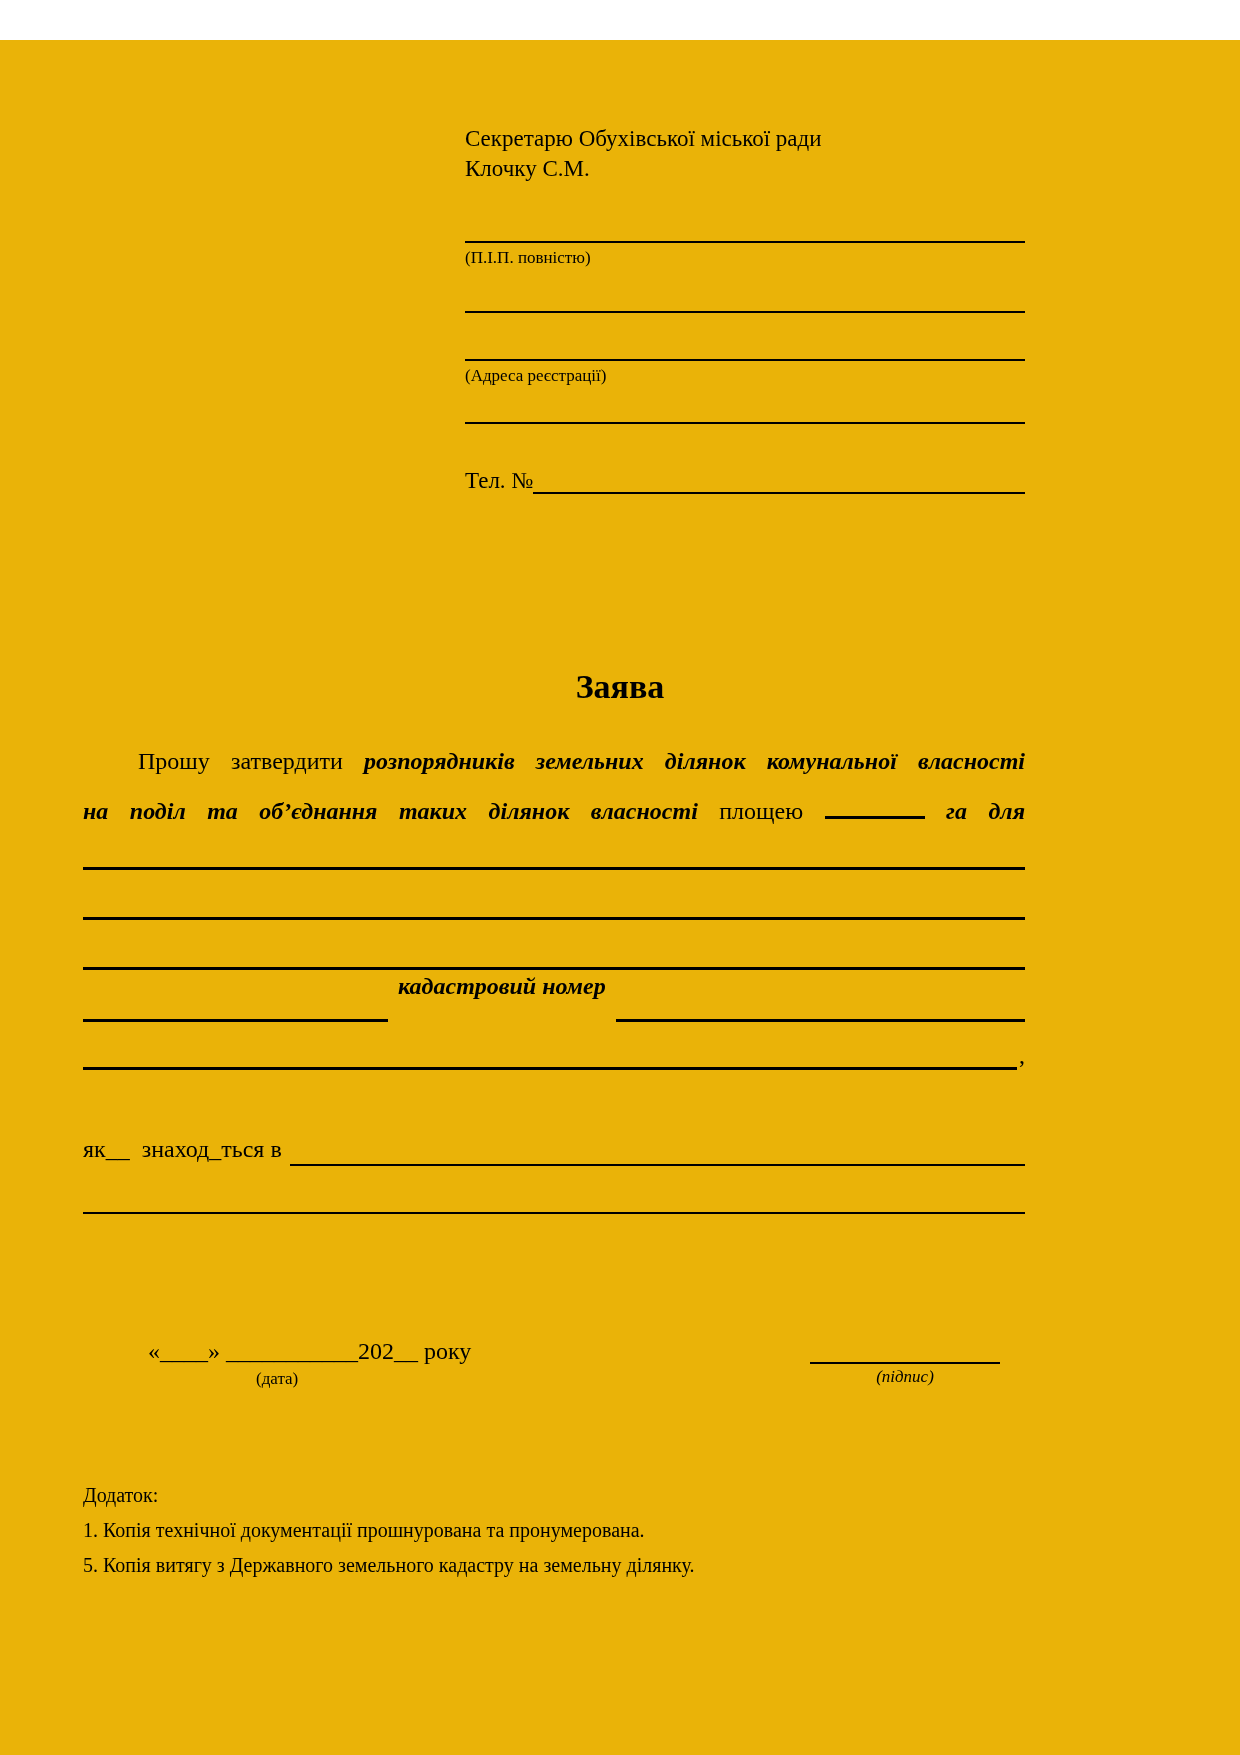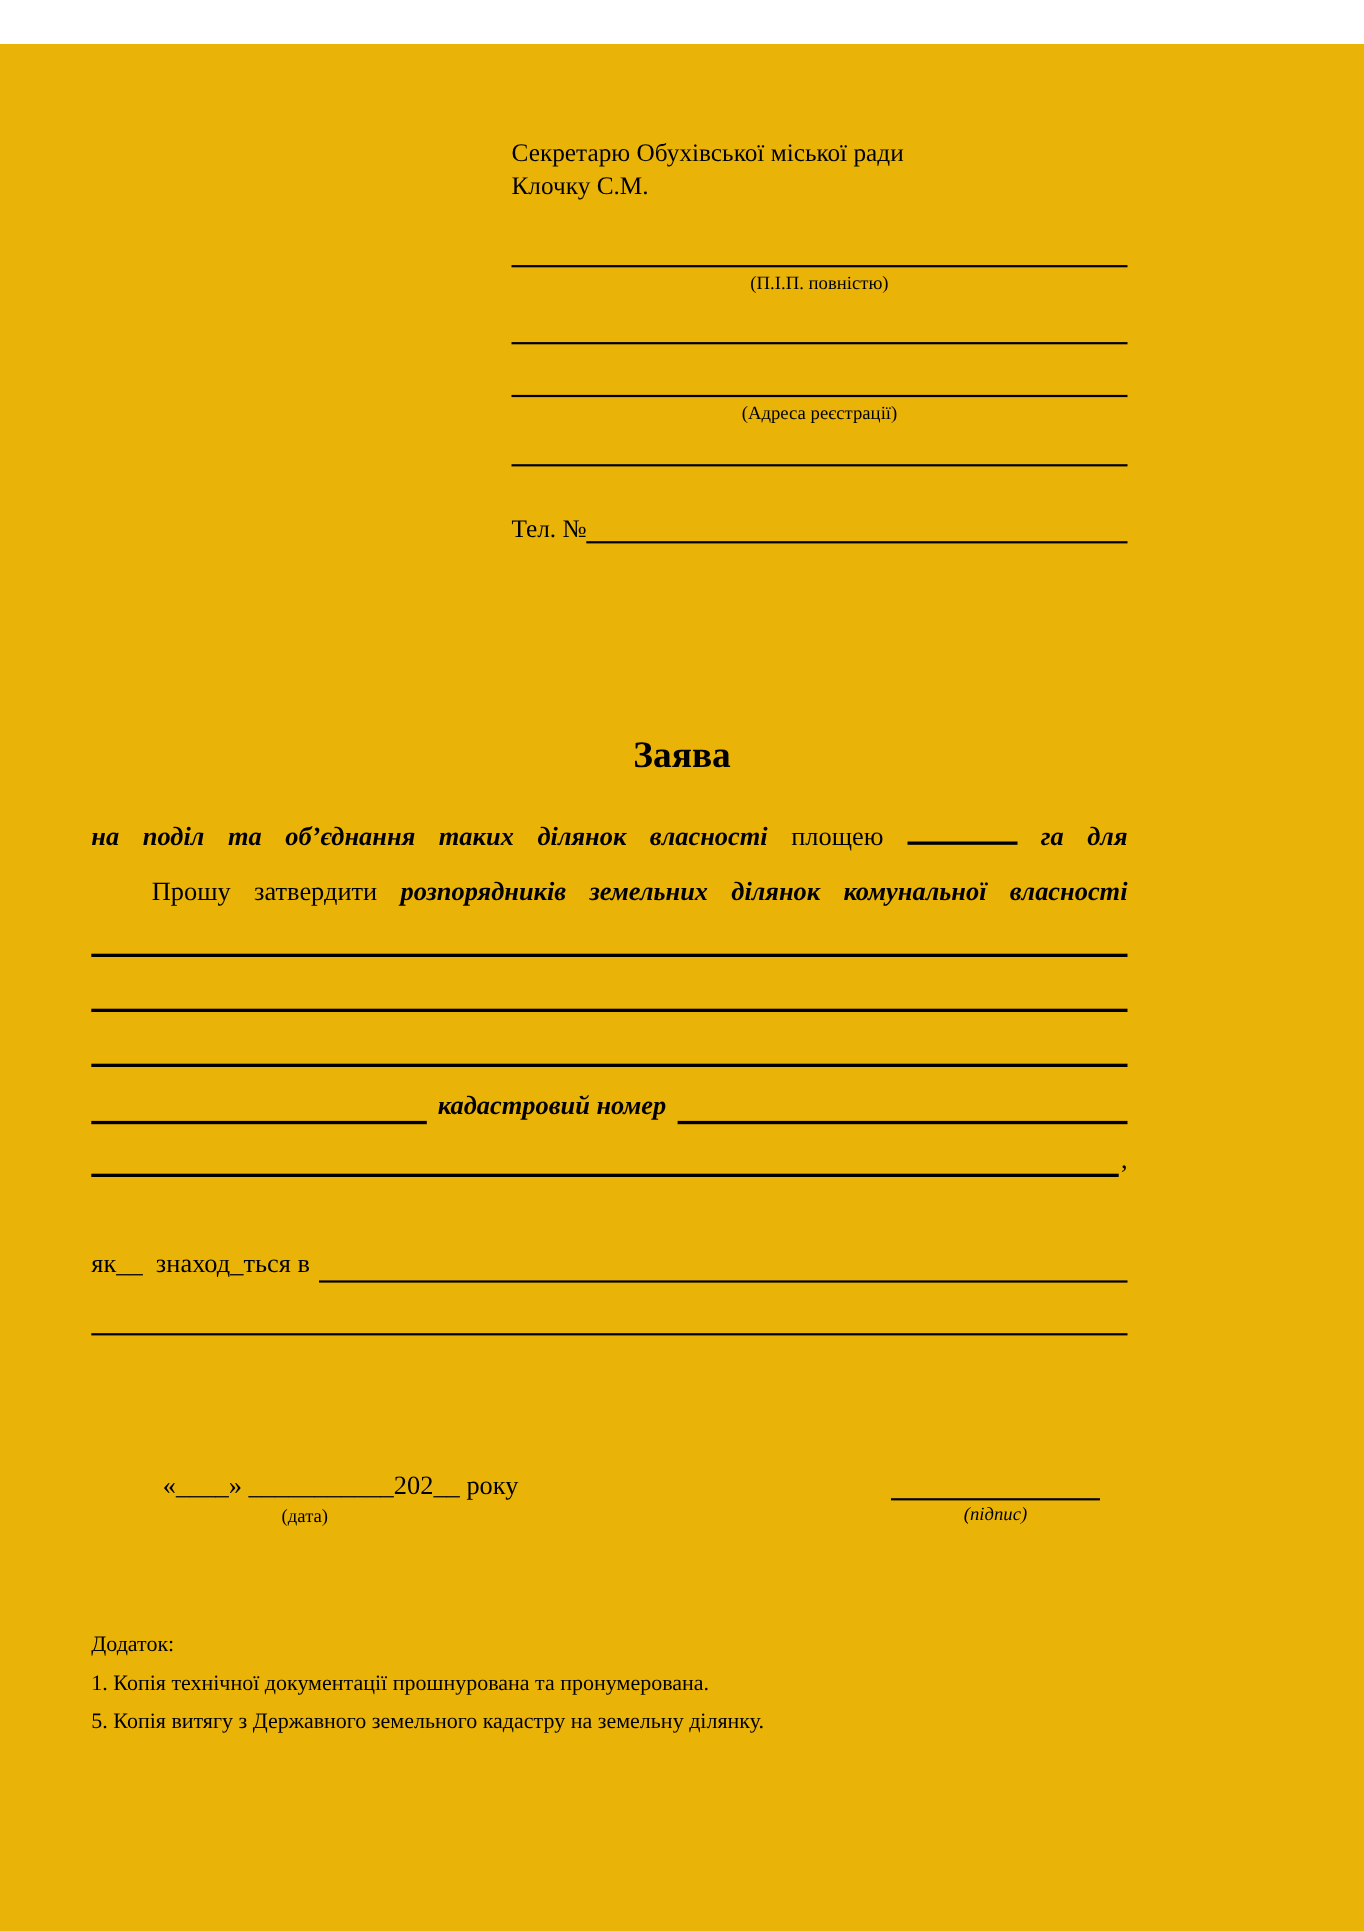--- a/index.html
+++ b/index.html
@@ -7,36 +7,36 @@
   .page {
     width: 1240px; height: 1755px; background: #eab308; color: #000;
     font-family: "Liberation Serif", "DejaVu Serif", serif;
     overflow: hidden; position: relative; margin-top: 40px;
   }
   
   .addr { margin: 84px 215px 0 465px; }
   .addr-line { font-size: 23px; line-height: 30px; }
   .h-blank { border-bottom: 2px solid #000; }
   .b1 { height: 59px; } .b2 { height: 44px; } .b3 { height: 48px; } .b4 { height: 37px; }
-  .caption { font-size: 17px; line-height: 22px; text-align: center; margin-top: 4px; }
+  .caption { font-size: 17px; line-height: 22px; text-align: left; margin-top: 4px; }
   .phone-row { display: flex; align-items: flex-end; margin-top: 44px; font-size: 23px; line-height: 26px; }
   .phone-blank { flex: 1; border-bottom: 2px solid #000; height: 26px; }
   
   .title { font-size: 34px; font-weight: bold; text-align: center; margin: 172px 0 0 0; line-height: 42px; }
   
   .body-text { margin: 28px 215px 0 83px; font-size: 24px; }
   .jline { line-height: 50px; text-align: justify; text-align-last: justify; }
   .indent { display: inline-block; width: 55px; }
   .bi { font-weight: bold; font-style: italic; }
   .area-blank { display: inline-block; width: 100px; border-bottom: 3px solid #000; height: 26px; }
   .rule { height: 50px; border-bottom: 3px solid #000; }
   .r1 { height: 34px; }
   .rule.thin { border-bottom-width: 2px; }
   .last { height: 48px; }
-  .cad-row { display: flex; align-items: flex-end; height: 52px; }
+  .cad-row { display: flex; align-items: flex-start; height: 52px; }
   .cad-blank-left { width: 305px; border-bottom: 3px solid #000; height: 100%; }
   .cad-label { padding: 0 10px; line-height: 32px; white-space: nowrap; }
   .cad-blank-right { flex: 1; border-bottom: 3px solid #000; height: 100%; }
   .comma-row { display: flex; align-items: flex-end; height: 48px; line-height: 30px; }
   .comma-blank { flex: 1; border-bottom: 3px solid #000; height: 100%; }
   .comma { padding-left: 2px; }
   .loc-row { display: flex; align-items: flex-end; height: 96px; line-height: 34px; }
   .loc-text { white-space: pre; }
   .loc-blank { flex: 1; border-bottom: 2px solid #000; height: 100%; margin-left: 8px; }
   
@@ -65,22 +65,22 @@
     <div class="h-blank b4"></div>
     <div class="phone-row">
       <span class="phone-label">Тел. №</span>
       <span class="phone-blank"></span>
     </div>
   </header>
 
   <h1 class="title">Заява</h1>
 
   <div class="body-text">
+    <div class="jline"><span class="indent"></span><span>Прошу затвердити</span> <span class="bi">розпорядників земельних ділянок комунальної власності</span></div>
     <div class="jline"><span class="bi">на поділ та об’єднання таких ділянок власності</span> <span>площею</span> <span class="area-blank"></span> <span class="bi">га для</span></div>
-    <div class="jline"><span class="indent"></span><span>Прошу затвердити</span> <span class="bi">розпорядників земельних ділянок комунальної власності</span></div>
     <div class="rule r1"></div>
     <div class="rule"></div>
     <div class="rule"></div>
     <div class="cad-row">
       <span class="cad-blank-left"></span>
       <span class="bi cad-label">кадастровий номер</span>
       <span class="cad-blank-right"></span>
     </div>
     <div class="comma-row">
       <span class="comma-blank"></span>

